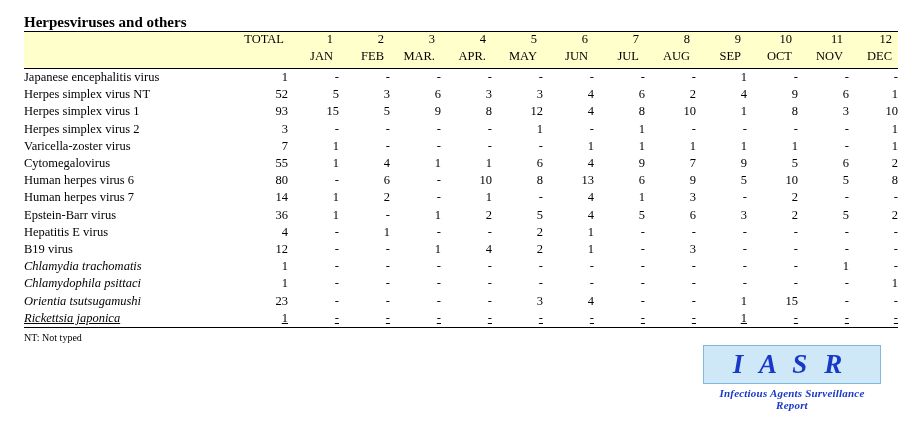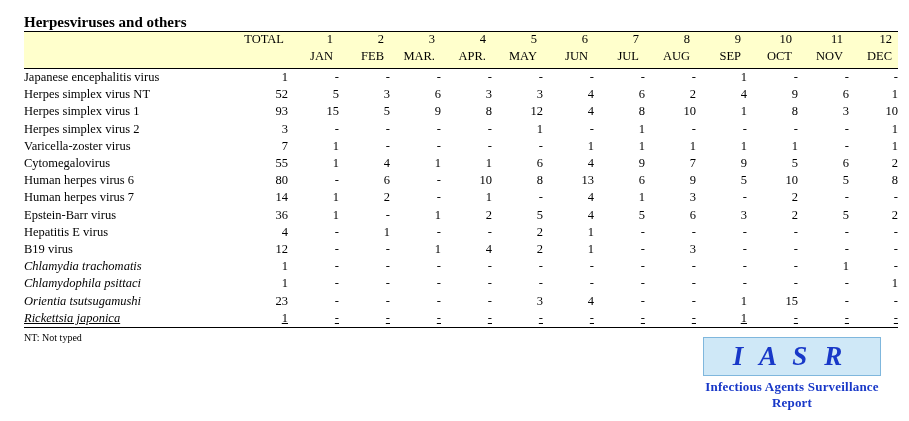--- a/index.html
+++ b/index.html
@@ -126,21 +126,22 @@
     font-size: 27px;
     letter-spacing: 5px;
     line-height: 34px;
     padding: 1px 10px 2px 6px;
     box-sizing: border-box;
   }
   .logo-sub {
     color: #1838c8;
     font-family: "Liberation Serif", serif;
     font-weight: bold;
-    font-size: 13px;
+    font-style: italic;
+    font-size: 11px;
     letter-spacing: 0.2px;
     margin-top: 3px;
   }
 </style>
 </head>
 <body>
 
 <div class="page">
 
   <div class="header-lines">

